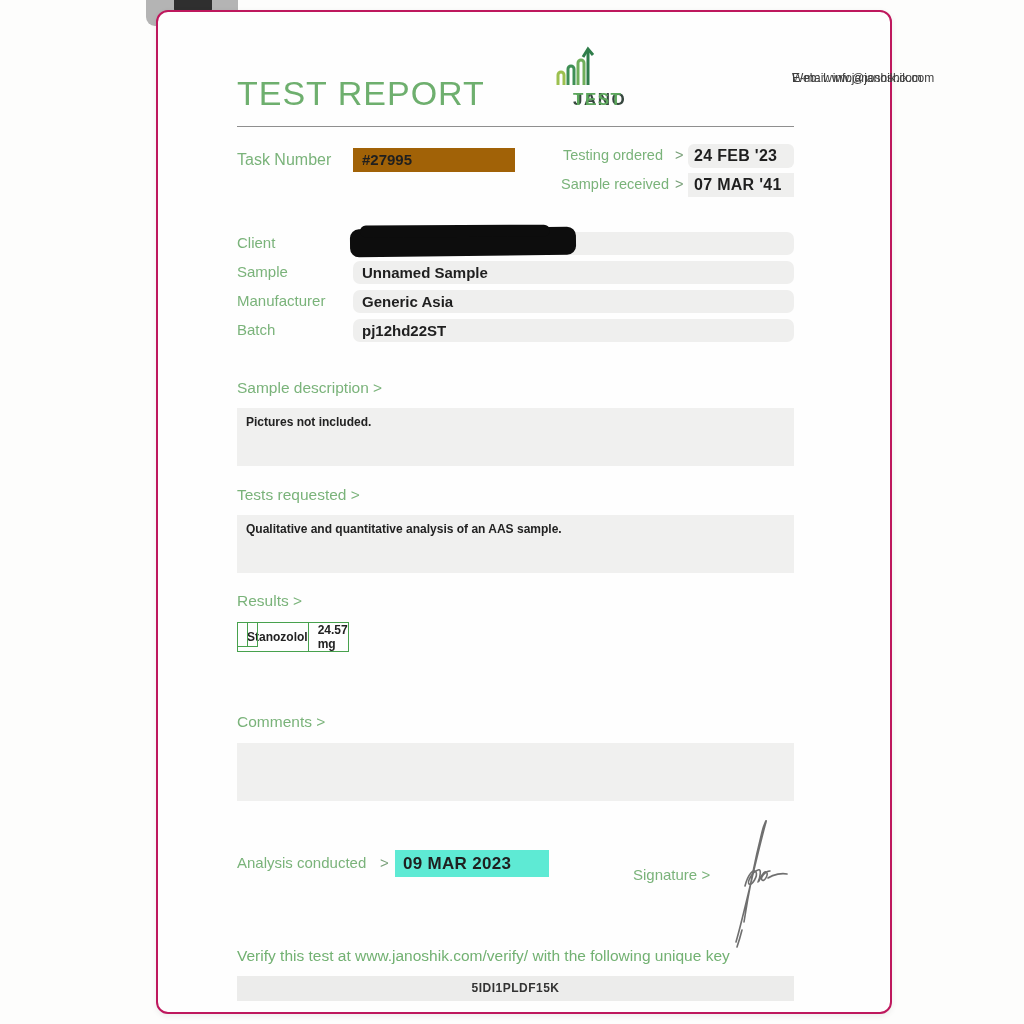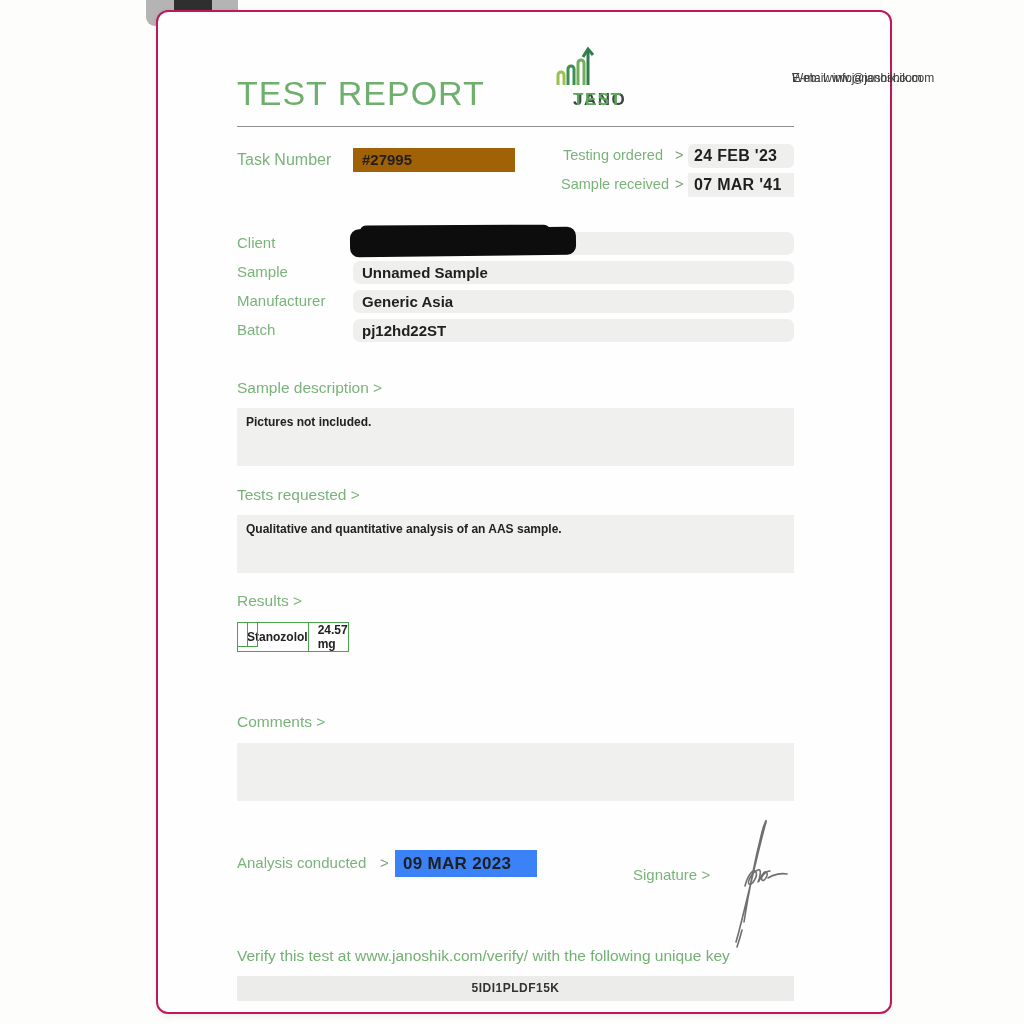--- a/index.html
+++ b/index.html
@@ -64,21 +64,21 @@
 
   
   .results-table { left:79px; top:610px; width:557px; height:73px;
     border-collapse:collapse; }
   .results-table td { position:static; border:1.5px solid #47a14d; width:50%;
     height:24px; font-size:12px; font-weight:bold; color:#222; padding:0 0 0 9px; }
 
   
   .analysis-label { left:79px; top:842px; font-size:15px; }
   .analysis-sep { left:222px; top:842px; font-size:15px; color:#79a079; }
-  .analysis-value { left:237px; top:838px; width:142px; height:27px; background:#3b82f6;
+  .analysis-value { left:237px; top:838px; width:154px; height:27px; background:#5eead4;
     font-size:17px; font-weight:bold; color:#1f1f1f; line-height:27px;
     padding-left:8px; letter-spacing:.3px; white-space:nowrap; }
   .signature-label { left:475px; top:842px; font-size:15px; white-space:nowrap;margin-top:12px; }
   .signature { left:556px; top:798px; width:80px; height:140px; }
 
   .verify { left:79px; top:935px; font-size:15.5px; color:#72b172; white-space:nowrap; }
   .key-bar { left:79px; top:964px; width:557px; height:25px; background:#ececeb;
     text-align:center; font-size:12px; font-weight:bold; color:#333;
     line-height:25px; letter-spacing:.5px; }
 </style>

